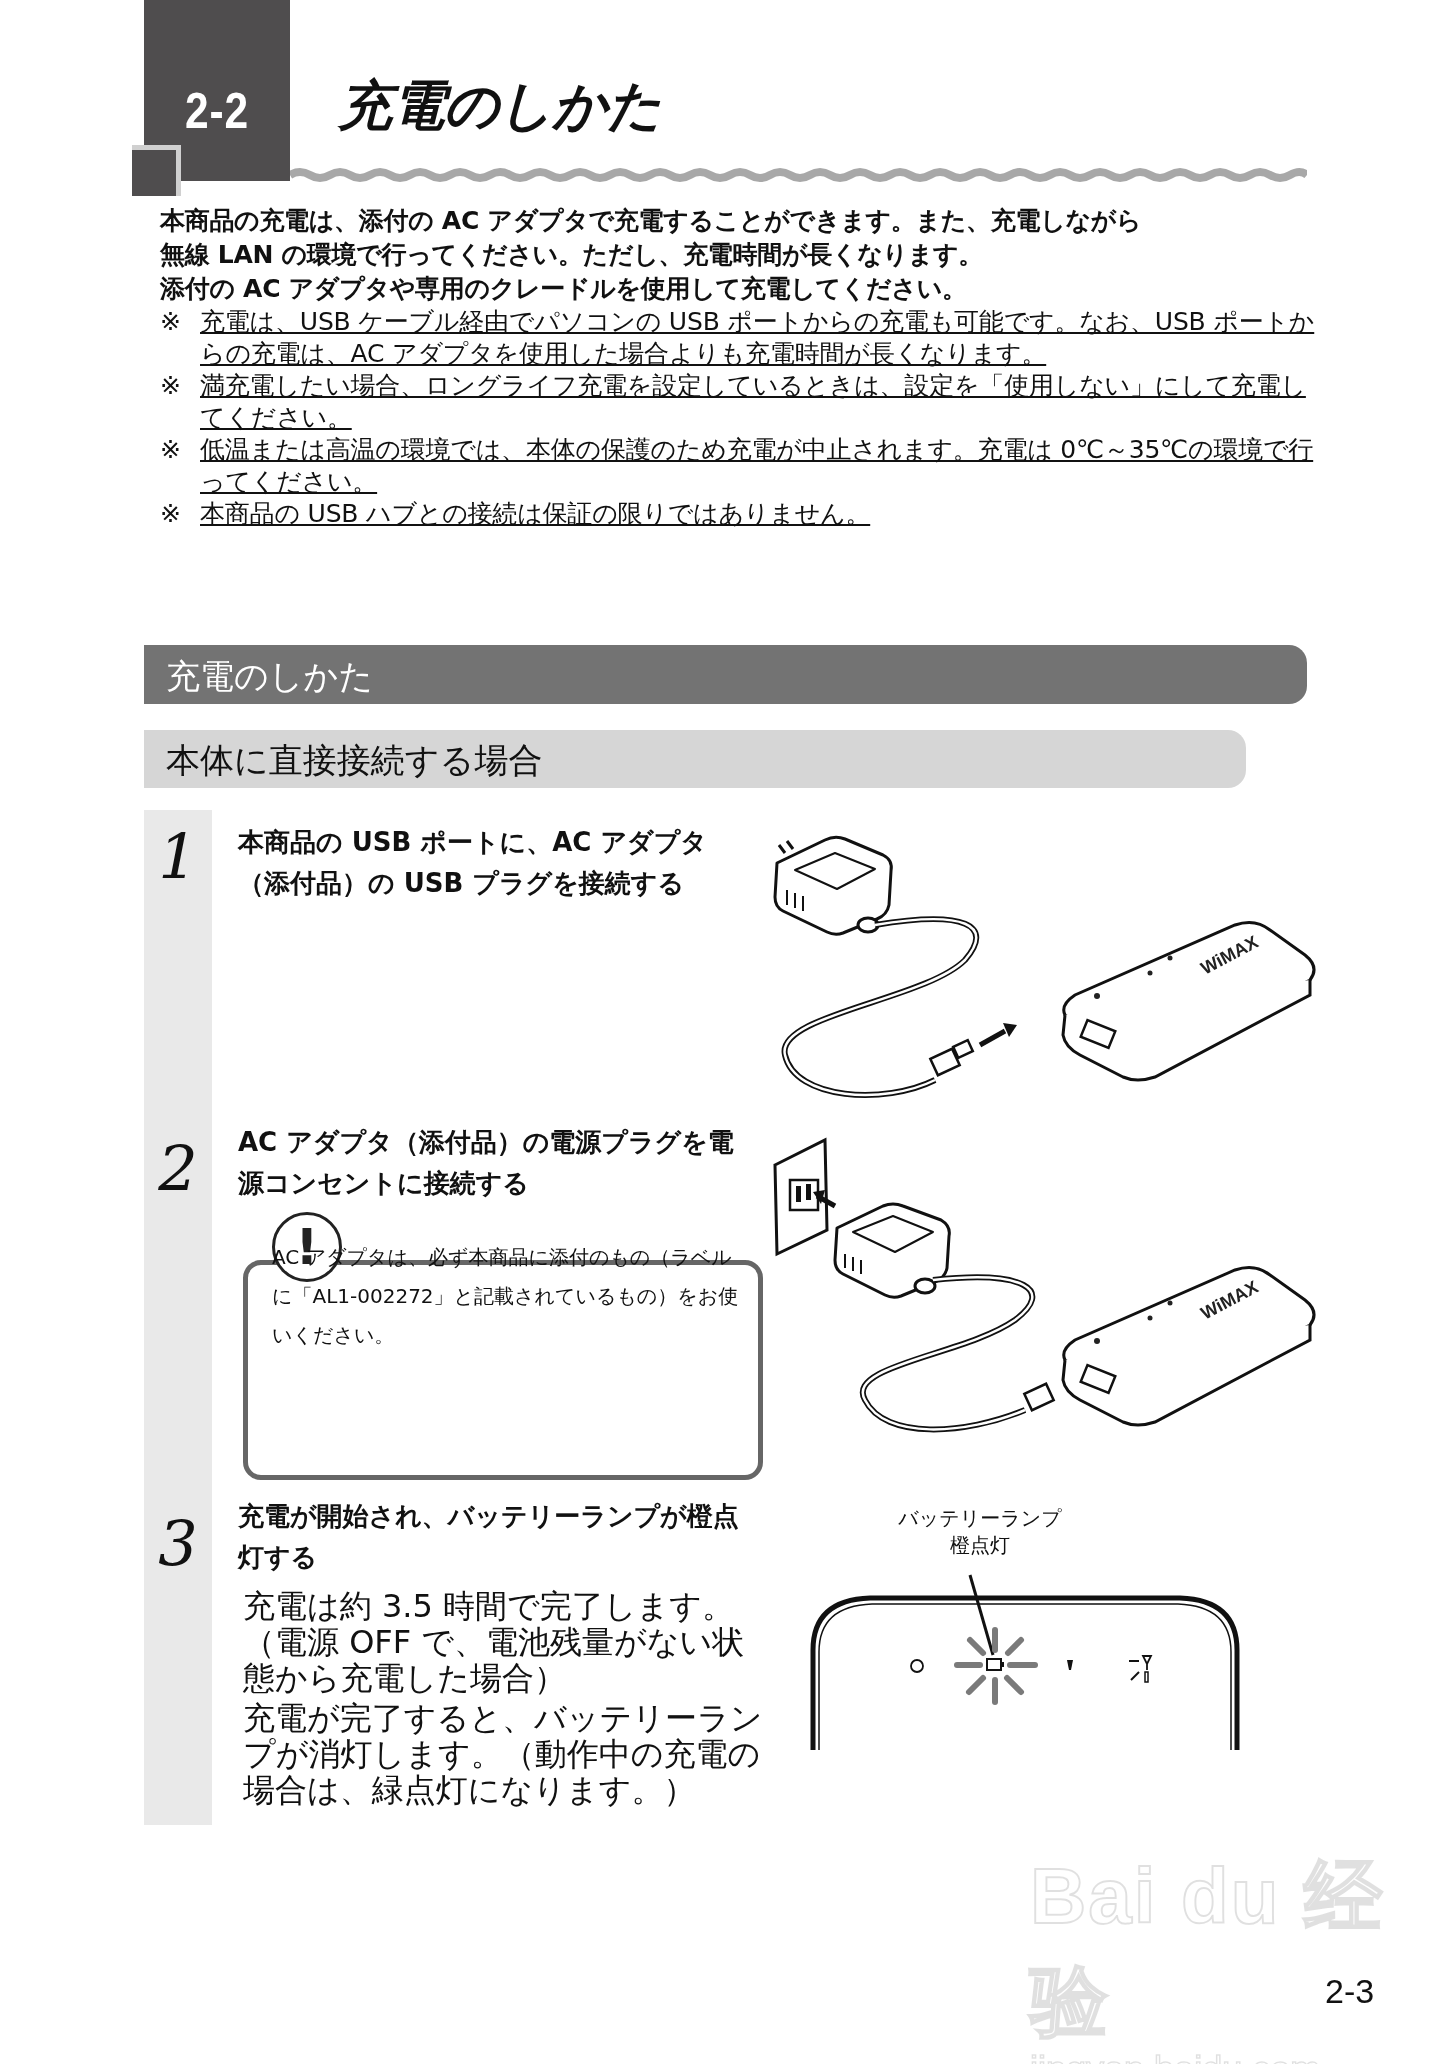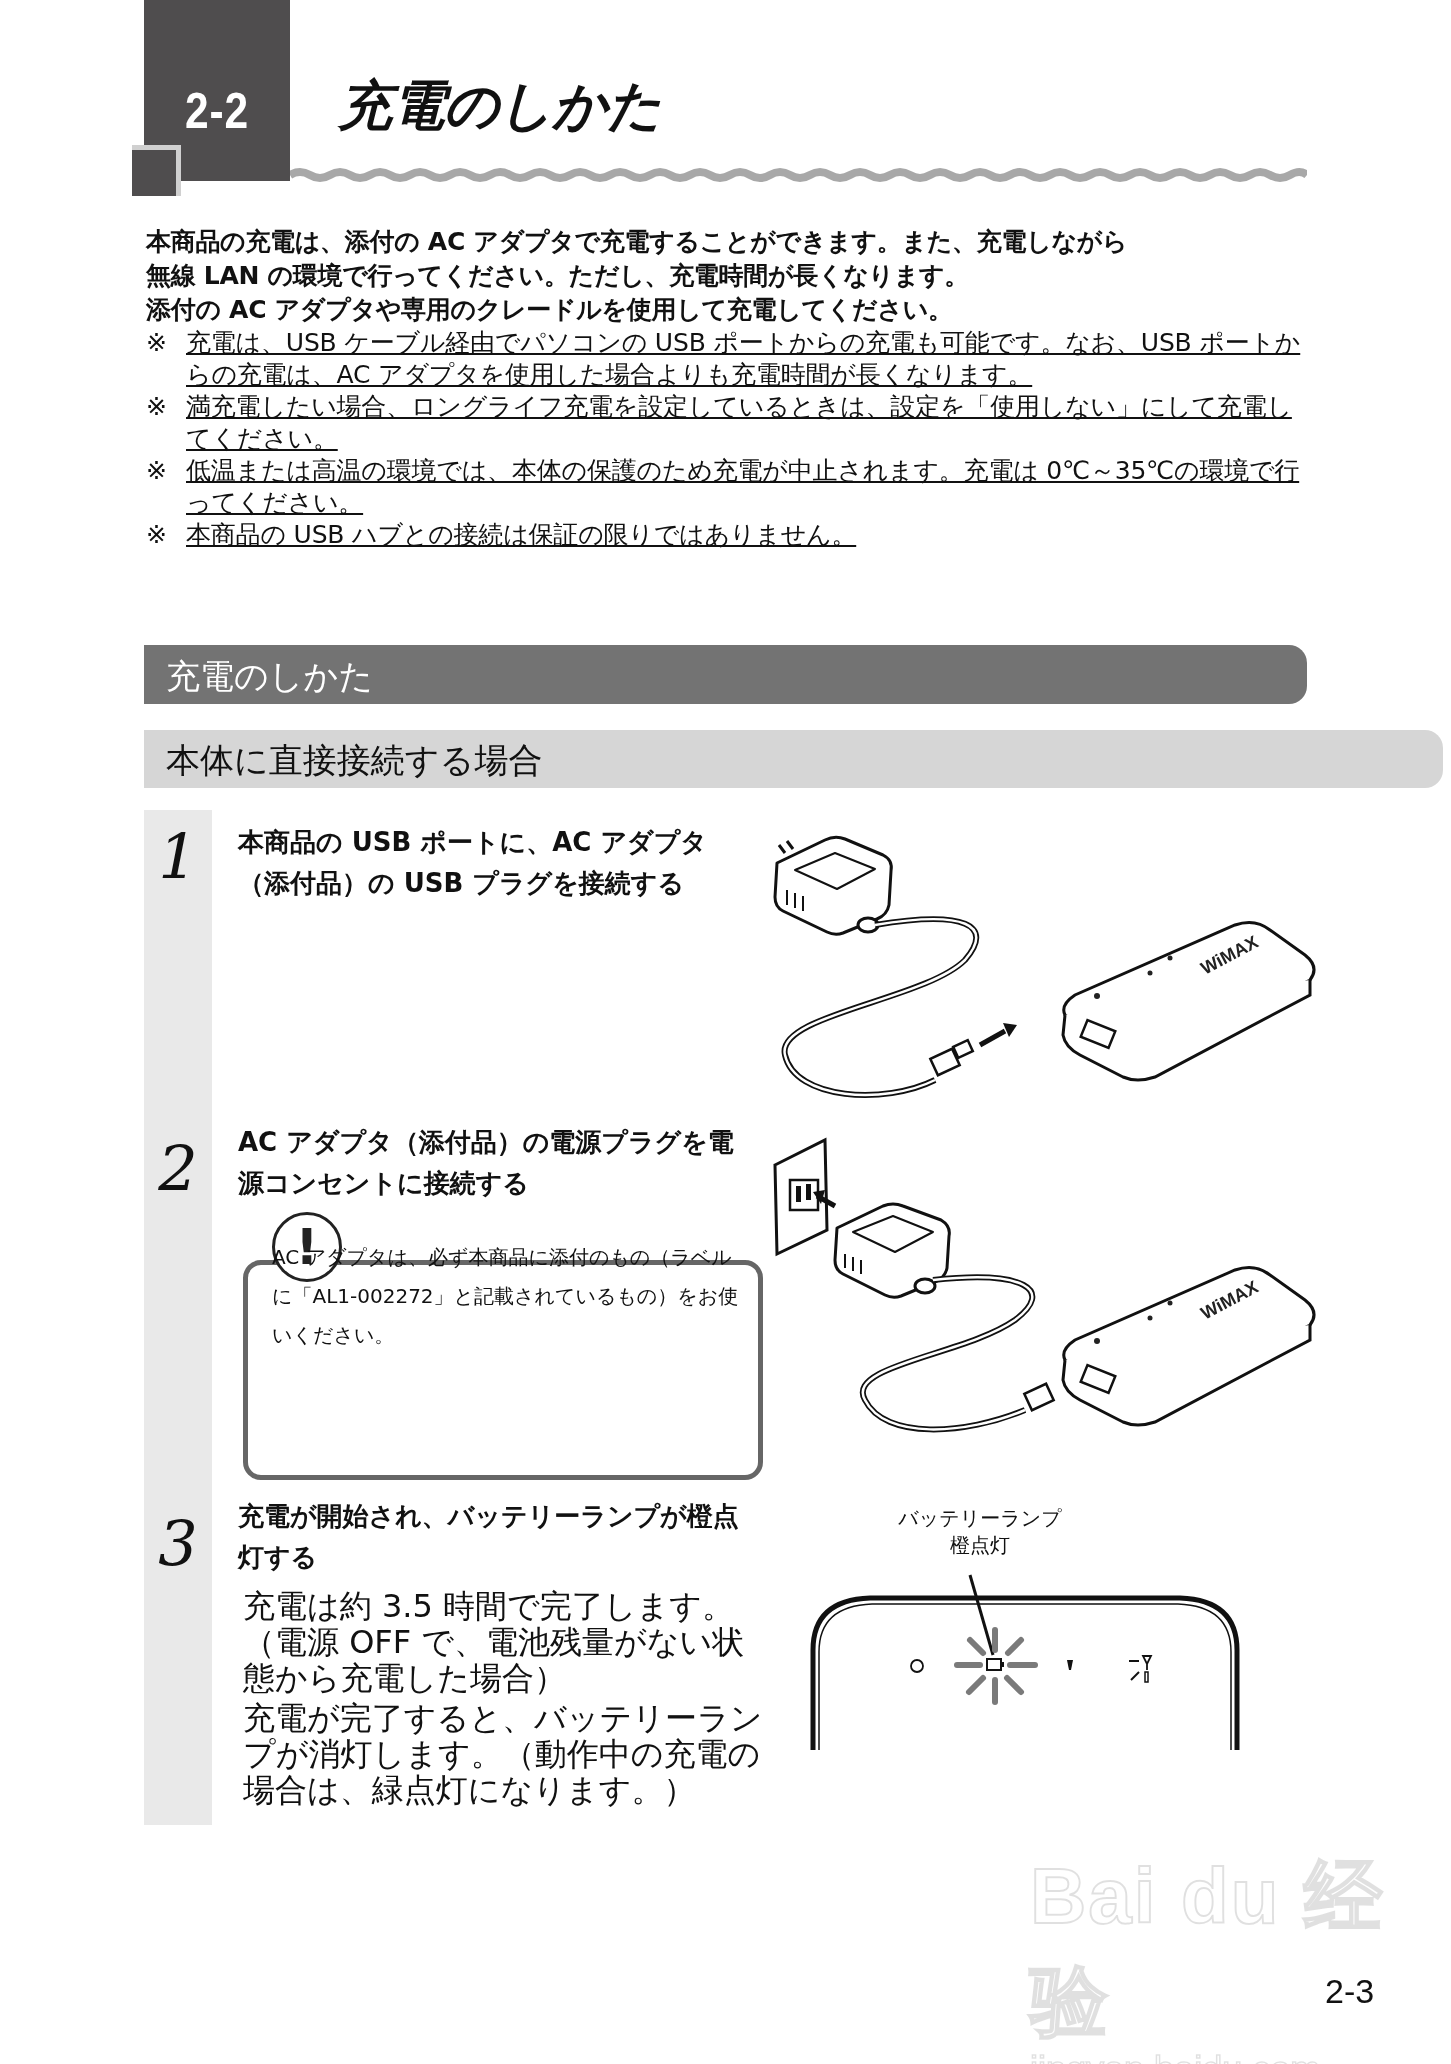--- a/index.html
+++ b/index.html
@@ -12,31 +12,31 @@
   .sec-num { left:144px; top:82px; width:146px; text-align:center; color:#fff;
              font-family:"Liberation Sans",sans-serif; font-weight:bold; font-size:50px;
              transform:scaleX(0.85); letter-spacing:1px; }
   .corner-sq { left:132px; top:145px; width:44px; height:46px; background:#4f4d4e;
                border-top:5px solid #d0d0d0; border-right:5px solid #d0d0d0; }
   .page-title { left:338px; top:70px; font-family:"DejaVu Sans",sans-serif; font-weight:bold;
                 font-style:italic; font-size:54px; letter-spacing:-1px; color:#111; }
   .wave { left:290px; top:164px; }
 
   
-  .intro { left:146px; top:204px; width:1170px; font-size:25px; line-height:34px;margin-top:21px; }
+  .intro { left:160px; top:204px; width:1170px; font-size:25px; line-height:34px; }
   .intro .b { font-weight:bold; white-space:nowrap; letter-spacing:-0.3px; }
   .note { display:flex; font-size:25px; line-height:32px; letter-spacing:-0.2px; }
   .note .mark { width:40px; flex:none; }
   .note .txt { flex:1;text-decoration:underline; }
 
   
   .bar-dark { left:144px; top:645px; width:1163px; height:59px; background:#737373;
               border-radius:0 18px 18px 0; }
   .bar-dark span { position:absolute; left:22px; top:9px; color:#fff; font-size:34px; }
-  .bar-light { left:144px; top:730px; width:1299px; height:58px; background:#d6d6d6;
+  .bar-light { left:144px; top:730px; width:1102px; height:58px; background:#d6d6d6;
                border-radius:0 18px 18px 0; }
   .bar-light span { position:absolute; left:22px; top:8px; color:#111; font-size:34px; }
 
   
   .step-rail { left:144px; top:810px; width:68px; height:1015px; background:#e9e9e9; }
   .step-num { left:144px; width:68px; text-align:center; font-family:"DejaVu Serif","Liberation Serif",serif;
               font-style:italic; font-size:62px; color:#111; }
   .step-head { left:238px; width:520px; font-size:26px; line-height:41px; font-weight:bold;
                letter-spacing:0px; }
   .step-body { left:243px; width:520px; font-size:32px; line-height:36px; }

